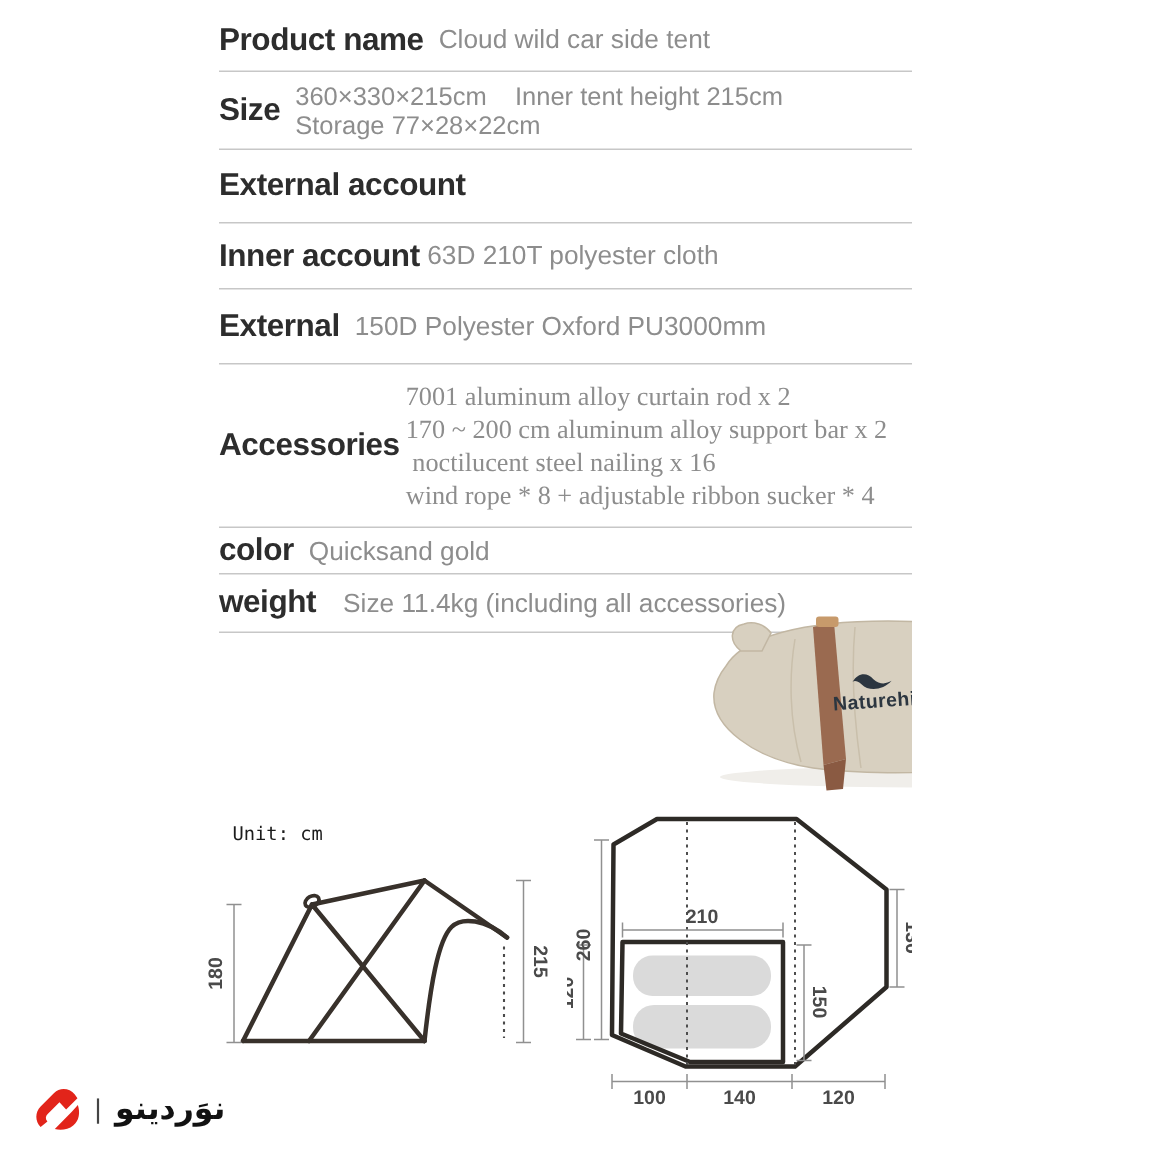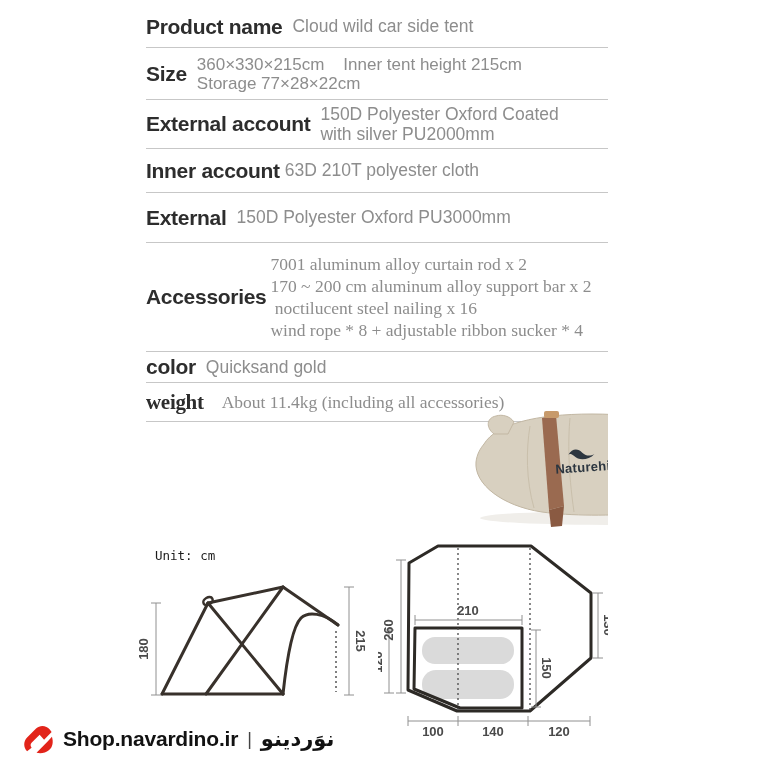--- a/index.html
+++ b/index.html
@@ -11,21 +11,21 @@
   .row{display:flex;align-items:center;border-bottom:1px solid #c7c7c7;box-sizing:border-box;overflow:visible;}
   .row .label{font-size:21px;font-weight:600;color:#2d2d2d;letter-spacing:-0.3px;flex:0 0 auto;margin-right:10px;white-space:nowrap;}
   .row .value{color:#8d8d8d;font-size:17.5px;line-height:21px;white-space:pre-wrap;}
   .r1{height:48px;padding-top:6px;}
   .r2{height:52px;} .r2 .value{line-height:19px;font-size:17px;}
   .r3{height:49px;} .r3 .value{line-height:20px;}
   .r4{height:44px;text-align:center;} .r4 .label{margin-right:5px;}
   .r5{height:50px;}
   .r6{height:109px;} .r6 .label{margin-right:4px;} .r6 .value{line-height:22px;font-family:Liberation Serif, serif;}
   .r7{height:31px;}
-  .r8{height:39px;font-family:Liberation Serif, serif;} .r8 .label{margin-right:18px;}
+  .r8{height:39px;} .r8 .label{margin-right:18px;}
 
   
   .warm{position:absolute;left:150px;top:436px;width:260px;color:#9c9c9c;
         font-size:15.5px;line-height:19.5px;}
 
   
   .diag{position:absolute;}
   .dimtxt{fill:#4a4a4a;font-size:13px;font-weight:600;font-family:"Liberation Sans",sans-serif;}
   .unittxt{fill:#1c1c1c;font-size:12.5px;font-family:"DejaVu Sans Mono",monospace;}
 
@@ -44,41 +44,40 @@
     <div class="row r1">
       <span class="label">Product name</span>
       <span class="value">Cloud wild car side tent</span>
     </div>
     <div class="row r2">
       <span class="label">Size</span>
       <span class="value"><div>360×330×215cm    Inner tent height 215cm</div><div>Storage 77×28×22cm</div></span>
     </div>
     <div class="row r3">
       <span class="label">External account</span>
-      <span class="value"><div>150D Polyester Oxford Coated</div><div>with silver PU2000mm</div></span>
     </div>
     <div class="row r4">
       <span class="label">Inner account</span>
       <span class="value">63D 210T polyester cloth</span>
     </div>
     <div class="row r5">
       <span class="label">External</span>
       <span class="value">150D Polyester Oxford PU3000mm</span>
     </div>
     <div class="row r6">
       <span class="label">Accessories</span>
       <span class="value"><div>7001 aluminum alloy curtain rod x 2</div><div>170 ~ 200 cm aluminum alloy support bar x 2</div><div> noctilucent steel nailing x 16</div><div>wind rope * 8 + adjustable ribbon sucker * 4</div></span>
     </div>
     <div class="row r7">
       <span class="label">color</span>
       <span class="value">Quicksand gold</span>
     </div>
     <div class="row r8">
       <span class="label">weight</span>
-      <span class="value">About 11.4kg (including all accessories)</span>
+      <span class="value">Size 11.4kg (including all accessories)</span>
     </div>
   </div>
 
 
   <svg class="diag" style="left:450px;top:400px;" width="318" height="130" viewBox="0 0 318 130">
     <ellipse cx="165" cy="118" rx="135" ry="7" fill="#f0eeea"></ellipse>
     <path d="M34,44 C46,24 86,14 142,14 C200,14 252,26 272,46 C288,60 290,84 274,97
              C252,112 150,120 92,112 C52,106 24,84 26,62 C27,54 30,49 34,44 Z" fill="#d8d0c0" stroke="#c2b7a3" stroke-width="1"></path>
     <path d="M44,34 C36,28 36,18 46,16 C52,14 60,16 64,22 L58,34 Z" fill="#d8d0c0" stroke="#c2b7a3" stroke-width="1"></path>
     <path d="M120,18 C118,40 118,70 124,112 M170,16 C172,44 172,78 168,114 M80,26 C76,50 76,80 84,108" fill="none" stroke="#c9bfab" stroke-width="1"></path>
@@ -148,18 +147,17 @@
     <text class="dimtxt" x="55" y="198" text-anchor="middle">100</text>
     <text class="dimtxt" x="115" y="198" text-anchor="middle">140</text>
     <text class="dimtxt" x="181" y="198" text-anchor="middle">120</text>
   </svg>
 
   <div class="footer">
     <svg width="34" height="34" viewBox="0 0 36 36">
       <path d="M7.5,31 C3.5,27 3.5,20.5 7.5,16.5 L17,7 C21,3 28,3.5 31.5,8 L33.5,10.7 L25.5,18.7 L20.8,13.5 L12.5,21.8 C10.8,23.5 10.8,25.5 12.3,27.2 Z" fill="#e2241a"></path>
       <path d="M17.5,32.5 L29.5,20.3 L33.8,15.5 C35.5,21 34.8,26.5 30.5,30 C27,33 21.5,33.5 17.5,32.5 Z" fill="#e2241a"></path>
     </svg>
-    <span class="site">Shop.navardino.ir</span>
     <span class="bar">|</span>
     <span class="fa">نوَردینو</span>
   </div>
 
 </div>
 
 </body></html>

